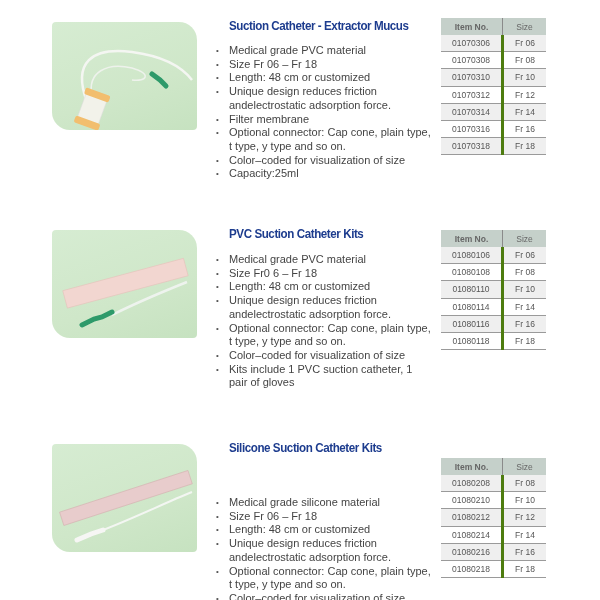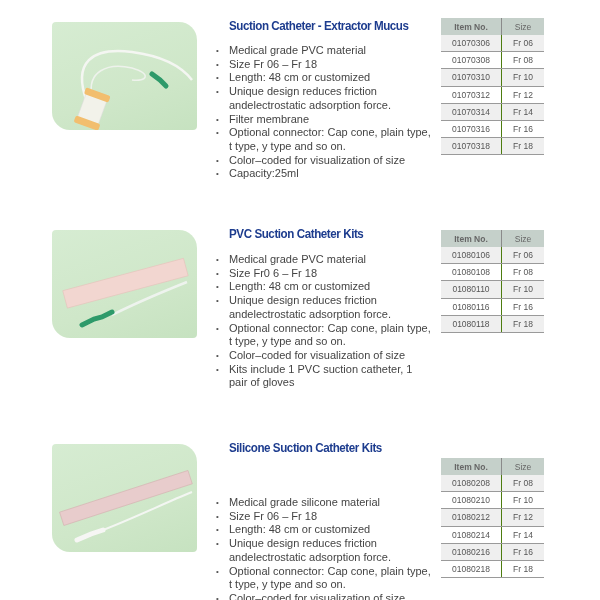--- a/index.html
+++ b/index.html
@@ -8,21 +8,21 @@
   .img-box { position: absolute; left: 52px; width: 145px; height: 108px; background: linear-gradient(160deg, #d6ecd2 0%, #cfe7c9 60%, #c6e2c0 100%); border-radius: 4px 18px 4px 18px; overflow: hidden; }
   .title { position: absolute; left: 229px; font-family: "Liberation Sans", sans-serif; font-weight: bold; font-size: 13.5px; color: #1d3c8e; letter-spacing: -0.5px; transform: scaleX(0.86); transform-origin: left center; white-space: nowrap; }
   ul.features { position: absolute; left: 216px; margin: 0; padding: 0; list-style: none; font-size: 11px; color: #444; line-height: 13.7px; width: 215px; }
   ul.features li { position: relative; padding-left: 13px; }
   ul.features li::before { content: "•"; position: absolute; left: 0; top: 0; color: #555; font-size: 8px; }
   table.spec { position: absolute; left: 441px; border-collapse: collapse; font-size: 8.5px; color: #555; }
   table.spec th { background: #c5d0ca; color: #666; font-weight: normal; height: 17px; padding: 0; }
   table.spec td { height: 16.2px; padding: 0; text-align: center; border-bottom: 1px solid #9a9a9a; }
   table.spec tr:nth-child(even) td { background: #efefef; }
   table.spec tr:nth-child(odd) td { background: #ffffff; }
-  table.spec .c1 { width: 60px; border-right: 1px solid #4d7c0f; }
+  table.spec .c1 { width: 60px; border-right: 3px solid #4d7c0f; }
   table.spec .c2 { width: 42px; }
   table.spec th.c1 { border-right: 1px solid #8a8a8a; font-weight: bold; }
 </style>
 </head>
 <body>
 
 <div class="section" style="top:8px;height:210px;">
   <div class="img-box" style="top:14px;">
     <svg width="145" height="108" viewBox="0 0 145 108">
       <path d="M35 80 C20 40, 40 25, 80 30 C110 34, 130 45, 140 58" stroke="#f4f6f2" stroke-width="2.5" fill="none"></path>
@@ -116,20 +116,24 @@
         </tr>
     <tr>
           <td class="c1">01080108</td>
           <td class="c2">Fr 08</td>
         </tr>
     <tr>
           <td class="c1">01080110</td>
           <td class="c2">Fr 10</td>
         </tr>
     <tr>
+          <td class="c1">01080114</td>
+          <td class="c2">Fr 14</td>
+        </tr>
+    <tr>
           <td class="c1">01080116</td>
           <td class="c2">Fr 16</td>
         </tr>
     <tr>
           <td class="c1">01080118</td>
           <td class="c2">Fr 18</td>
         </tr>
   </tbody>
     </table>
 </div>

